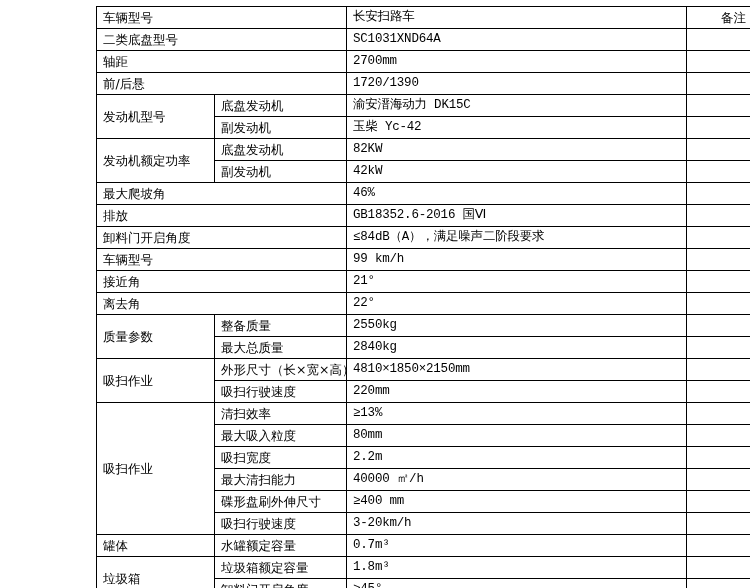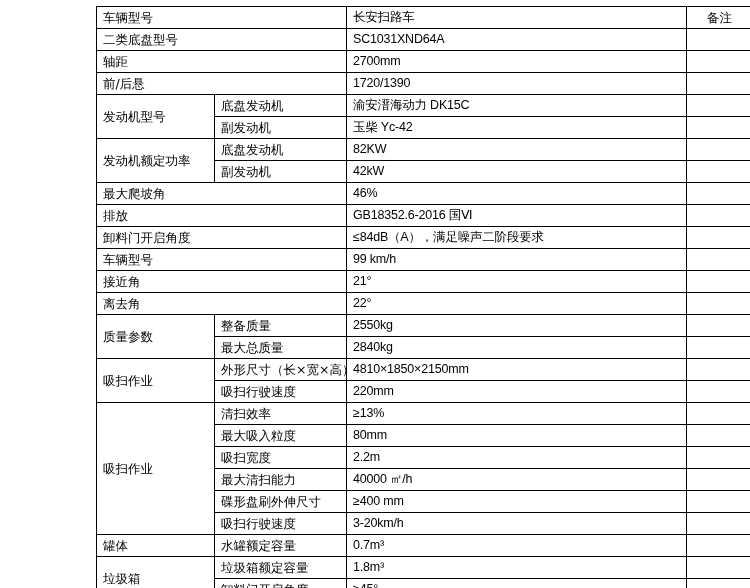--- a/index.html
+++ b/index.html
@@ -40,27 +40,27 @@
     white-space: nowrap;
   }
   td.label {
     font-size: 12.5px;
   }
   td.sub {
     font-size: 12px;
     margin-left: 8px;
   }
   td.val {
-    font-family: Liberation Sans, sans-serif;
+    font-family: Liberation Mono, monospace;
     font-size: 11.5px;
     letter-spacing: -0.2px;
   }
   td.remark {
     font-size: 12.5px;
-    text-align: center;
+    text-align: right;
   }
   .cn {
     font-family: "DejaVu Sans", sans-serif;
   }
 </style>
 </head>
 <body>
 
 <div id="sheet">
   <table class="spec">

